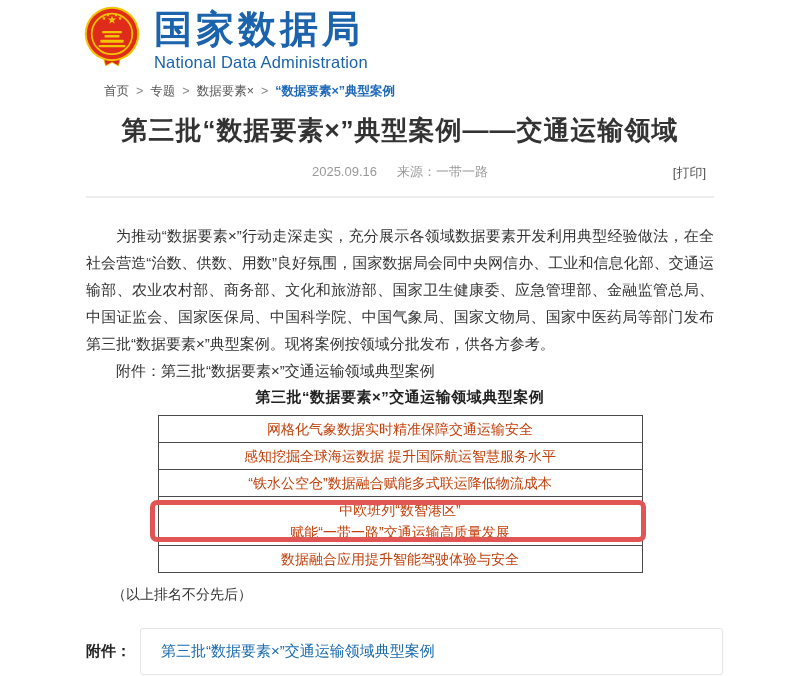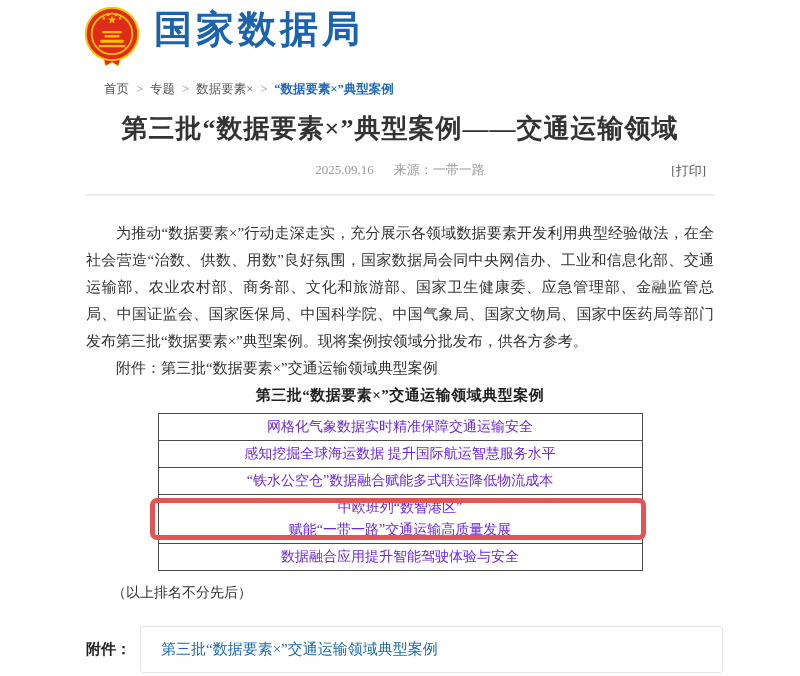--- a/index.html
+++ b/index.html
@@ -1,18 +1,18 @@
 <!DOCTYPE html>
 <html style="--brand-blue: #1b63ac; --link-blue: #1a6aad; --highlight-red: #e25555;"><head>
 <meta charset="utf-8">
 <style>
   * { margin:0; padding:0; box-sizing:border-box; }
   html,body { background:#ffffff; }
   body { font-family:"Liberation Sans", sans-serif; }
-  .page { position:relative; width:668px; height:676px; margin:0 auto; background:#fff; overflow:hidden;font-family:Liberation Serif, serif; }
+  .page { position:relative; width:668px; height:676px; margin:0 auto; background:#fff; overflow:hidden; }
 
   
   .header { display:flex; align-items:flex-start; padding:6px 0 0 17px; }
   .emblem { width:58px; height:64px; flex:none; }
   .brand { margin-left:13px; padding-top:2px; }
   .brand-cn { font-size:38px; font-weight:bold; color:var(--brand-blue,#1b63ac); letter-spacing:4px; line-height:1.12; }
   .brand-en { font-size:16.5px; color:var(--brand-blue,#1b63ac); margin-top:2px; letter-spacing:0.2px; }
 
   
   .breadcrumb { padding:11px 0 0 38px; font-size:12.5px; color:#555; }
@@ -27,21 +27,21 @@
   .print-btn { position:absolute; right:28px; top:1px; color:#555; cursor:pointer; }
   .divider { border-top:2px solid #ececec; margin:15px 20px 0; }
 
   
   .content { padding:0 20px; color:#333; }
   .para { margin-top:24px; font-size:15px; line-height:27px; text-indent:2em; text-align:justify; }
   .attach-line { font-size:15px; line-height:27px; text-indent:2em; }
 
   .table-title { text-align:center; font-weight:bold; font-size:15px; color:#222; margin-top:4px; letter-spacing:0.5px; }
   table.cases { border-collapse:collapse; margin:8px auto 0; width:485px; }
-  table.cases td { border:1px solid #4a4a4a; text-align:center; font-size:14px; color:#6d28d9;
+  table.cases td { border:1px solid #4a4a4a; text-align:center; font-size:14px; color:#c2410c;
                    padding:2px 8px; line-height:22px; position:relative; }
   .hl-box { position:absolute; left:-9px; right:-4px; top:3px; bottom:3px;
             border:5px solid var(--highlight-red,#e25555); border-radius:7px; pointer-events:none; }
 
   .note { margin:13px 0 0 26px; font-size:14px; color:#333; }
 
   
   .attachments { display:flex; align-items:center; margin:24px 11px 0 20px; }
   .attach-label { font-weight:bold; font-size:15px; color:#222; flex:none; }
   .attach-box { flex:1; border:1px solid #e5e5e5; border-radius:3px; margin-left:9px; padding:13px 20px; }
@@ -67,20 +67,21 @@
           <polygon points="64,17 64.9,19.7 67.8,19.7 65.5,21.4 66.4,24.2 64,22.5 61.6,24.2 62.5,21.4 60.2,19.7 63.1,19.7"></polygon>
           <rect x="33" y="43" width="34" height="4" rx="1"></rect>
           <rect x="37" y="50" width="26" height="4" rx="1"></rect>
           <rect x="30" y="58" width="40" height="5" rx="1"></rect>
           <rect x="27" y="67" width="46" height="4" rx="1"></rect>
         </g>
       </svg>
     </span>
     <div class="brand">
       <div class="brand-cn">国家数据局</div>
+      <div class="brand-en">National Data Administration</div>
     </div>
   </div>
 
   <div class="breadcrumb"><span class="bc-item">首页</span><span class="bc-sep">&gt;</span><span class="bc-item">专题</span><span class="bc-sep">&gt;</span><span class="bc-item">数据要素×</span><span class="bc-sep">&gt;</span><span class="bc-item bc-current">“数据要素×”典型案例</span></div>
 
   <h1 class="article-title">第三批“数据要素×”典型案例——交通运输领域</h1>
   <div class="meta">
     <span class="date">2025.09.16</span><span>来源：一带一路</span>
     <span class="print-btn">[打印]</span>
   </div>

